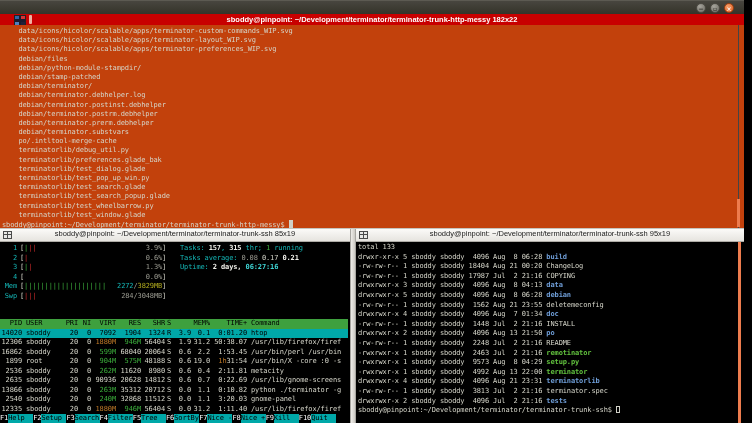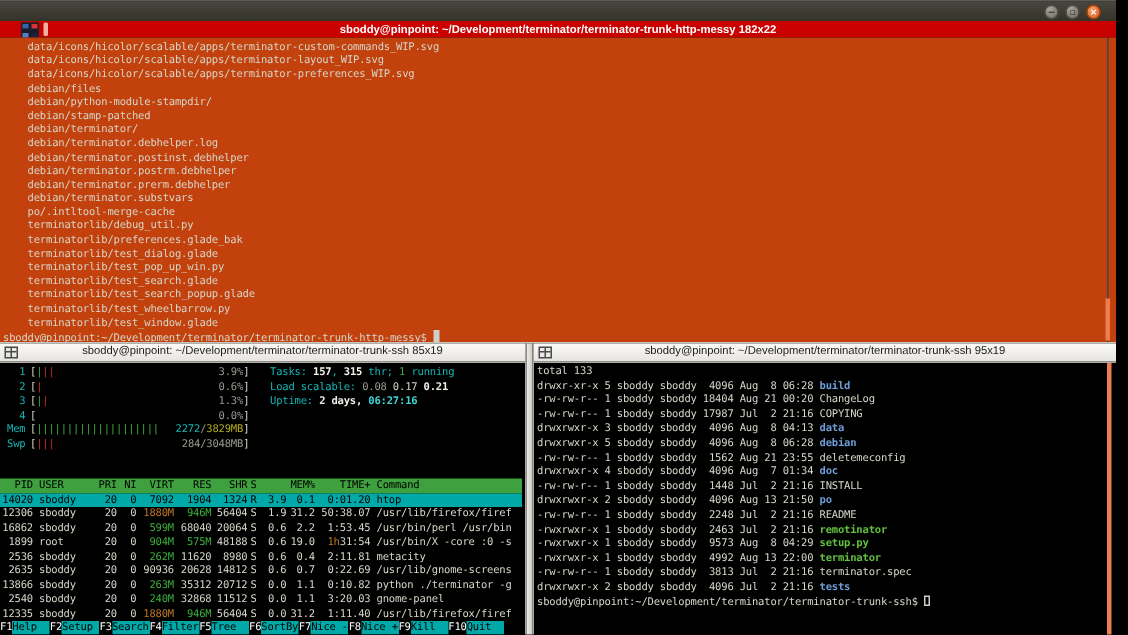--- a/index.html
+++ b/index.html
@@ -156,21 +156,21 @@
           <div id="htopMeters">
               <div class="mline"><span class="mlabel">1</span><span class="c-fg">[</span><span class="mbody"><span><span class="c-grn">|</span><span class="c-red">||</span></span><span><span class="c-dim">3.9%</span></span></span><span class="c-fg">]</span></div>
               <div class="mline"><span class="mlabel">2</span><span class="c-fg">[</span><span class="mbody"><span><span class="c-red">|</span></span><span><span class="c-dim">0.6%</span></span></span><span class="c-fg">]</span></div>
               <div class="mline"><span class="mlabel">3</span><span class="c-fg">[</span><span class="mbody"><span><span class="c-grn">|</span><span class="c-red">|</span></span><span><span class="c-dim">1.3%</span></span></span><span class="c-fg">]</span></div>
               <div class="mline"><span class="mlabel">4</span><span class="c-fg">[</span><span class="mbody"><span></span><span><span class="c-dim">0.0%</span></span></span><span class="c-fg">]</span></div>
               <div class="mline"><span class="mlabel">Mem</span><span class="c-fg">[</span><span class="mbody"><span><span class="c-grn">||||||||||||||||||||</span></span><span><span class="c-cyn">2272</span><span class="c-dim">/</span><span class="c-yel">3829MB</span></span></span><span class="c-fg">]</span></div>
               <div class="mline"><span class="mlabel">Swp</span><span class="c-fg">[</span><span class="mbody"><span><span class="c-red">|||</span></span><span><span class="c-dim">284/3048MB</span></span></span><span class="c-fg">]</span></div>
             </div>
           <div class="hinfo" id="htopInfo">
               <div class="line"><span class="c-cyn">Tasks: </span><span class="c-b">157</span><span class="c-cyn">, </span><span class="c-b">315</span><span class="c-cyn"> thr; </span><span class="c-grn">1</span><span class="c-cyn"> running</span></div>
-              <div class="line"><span class="c-cyn">Load scalable: </span><span class="c-dim">0.08 </span><span class="c-fg">0.17 </span><span class="c-b">0.21</span></div>
+              <div class="line"><span class="c-cyn">Tasks average: </span><span class="c-dim">0.08 </span><span class="c-fg">0.17 </span><span class="c-b">0.21</span></div>
               <div class="line"><span class="c-cyn">Uptime: </span><span class="c-b">2 days, </span><span class="c-bc">06:27:16</span></div>
             </div>
           <div class="htable" id="htopTable">
               <div class="hrow header"><span class="hc c0">PID</span><span class="hc c1">USER</span><span class="hc c2">PRI</span><span class="hc c3">NI</span><span class="hc c4">VIRT</span><span class="hc c5">RES</span><span class="hc c6">SHR</span><span class="hc c7">S</span><span class="hc c8 sortcol">CPU%</span><span class="hc c9">MEM%</span><span class="hc c10">TIME+</span><span class="hc c11">Command</span></div>
               <div class="hrow sel"><span class="hc c0">14020</span><span class="hc c1">sboddy</span><span class="hc c2">20</span><span class="hc c3">0</span><span class="hc c4">7092</span><span class="hc c5">1904</span><span class="hc c6">1324</span><span class="hc c7">R</span><span class="hc c8">3.9</span><span class="hc c9">0.1</span><span class="hc c10">0:01.20</span><span class="hc c11">htop</span></div>
               <div class="hrow"><span class="hc c0">12306</span><span class="hc c1">sboddy</span><span class="hc c2">20</span><span class="hc c3">0</span><span class="hc c4 c-org">1880M</span><span class="hc c5 c-grn">946M</span><span class="hc c6">56404</span><span class="hc c7">S</span><span class="hc c8">1.9</span><span class="hc c9">31.2</span><span class="hc c10">50:38.07</span><span class="hc c11">/usr/lib/firefox/firef</span></div>
               <div class="hrow"><span class="hc c0">16862</span><span class="hc c1">sboddy</span><span class="hc c2">20</span><span class="hc c3">0</span><span class="hc c4 c-grn">599M</span><span class="hc c5">68040</span><span class="hc c6">20064</span><span class="hc c7">S</span><span class="hc c8">0.6</span><span class="hc c9">2.2</span><span class="hc c10">1:53.45</span><span class="hc c11">/usr/bin/perl /usr/bin</span></div>
               <div class="hrow"><span class="hc c0">1899</span><span class="hc c1">root</span><span class="hc c2">20</span><span class="hc c3">0</span><span class="hc c4 c-grn">904M</span><span class="hc c5 c-grn">575M</span><span class="hc c6">48188</span><span class="hc c7">S</span><span class="hc c8">0.6</span><span class="hc c9">19.0</span><span class="hc c10"><span class="c-org">1h</span><span class="c-fg">31:54</span></span><span class="hc c11">/usr/bin/X -core :0 -s</span></div>
               <div class="hrow"><span class="hc c0">2536</span><span class="hc c1">sboddy</span><span class="hc c2">20</span><span class="hc c3">0</span><span class="hc c4 c-grn">262M</span><span class="hc c5">11620</span><span class="hc c6">8980</span><span class="hc c7">S</span><span class="hc c8">0.6</span><span class="hc c9">0.4</span><span class="hc c10">2:11.81</span><span class="hc c11">metacity</span></div>
               <div class="hrow"><span class="hc c0">2635</span><span class="hc c1">sboddy</span><span class="hc c2">20</span><span class="hc c3">0</span><span class="hc c4">90936</span><span class="hc c5">20628</span><span class="hc c6">14812</span><span class="hc c7">S</span><span class="hc c8">0.6</span><span class="hc c9">0.7</span><span class="hc c10">0:22.69</span><span class="hc c11">/usr/lib/gnome-screens</span></div>
@@ -198,20 +198,21 @@
               <div class="line"><span class="c-fg">drwxrwxr-x 3 sboddy sboddy  4096 Aug  8 04:13 </span><span class="fname dir">data</span></div>
               <div class="line"><span class="c-fg">drwxrwxr-x 5 sboddy sboddy  4096 Aug  8 06:28 </span><span class="fname dir">debian</span></div>
               <div class="line"><span class="c-fg">-rw-rw-r-- 1 sboddy sboddy  1562 Aug 21 23:55 </span><span class="fname file">deletemeconfig</span></div>
               <div class="line"><span class="c-fg">drwxrwxr-x 4 sboddy sboddy  4096 Aug  7 01:34 </span><span class="fname dir">doc</span></div>
               <div class="line"><span class="c-fg">-rw-rw-r-- 1 sboddy sboddy  1448 Jul  2 21:16 </span><span class="fname file">INSTALL</span></div>
               <div class="line"><span class="c-fg">drwxrwxr-x 2 sboddy sboddy  4096 Aug 13 21:50 </span><span class="fname dir">po</span></div>
               <div class="line"><span class="c-fg">-rw-rw-r-- 1 sboddy sboddy  2248 Jul  2 21:16 </span><span class="fname file">README</span></div>
               <div class="line"><span class="c-fg">-rwxrwxr-x 1 sboddy sboddy  2463 Jul  2 21:16 </span><span class="fname exec">remotinator</span></div>
               <div class="line"><span class="c-fg">-rwxrwxr-x 1 sboddy sboddy  9573 Aug  8 04:29 </span><span class="fname exec">setup.py</span></div>
               <div class="line"><span class="c-fg">-rwxrwxr-x 1 sboddy sboddy  4992 Aug 13 22:00 </span><span class="fname exec">terminator</span></div>
+              <div class="line"><span class="c-fg">drwxrwxr-x 4 sboddy sboddy  4096 Aug 21 23:31 </span><span class="fname dir">terminatorlib</span></div>
               <div class="line"><span class="c-fg">-rw-rw-r-- 1 sboddy sboddy  3813 Jul  2 21:16 </span><span class="fname file">terminator.spec</span></div>
               <div class="line"><span class="c-fg">drwxrwxr-x 2 sboddy sboddy  4096 Jul  2 21:16 </span><span class="fname dir">tests</span></div>
             </div>
           <div class="line"><span>sboddy@pinpoint:~/Development/terminator/terminator-trunk-ssh$</span><span class="cursor-hollow"></span></div>
           <div class="sbthumb-full"></div>
         </div>
       </div>
 
     </div>
   </div>

